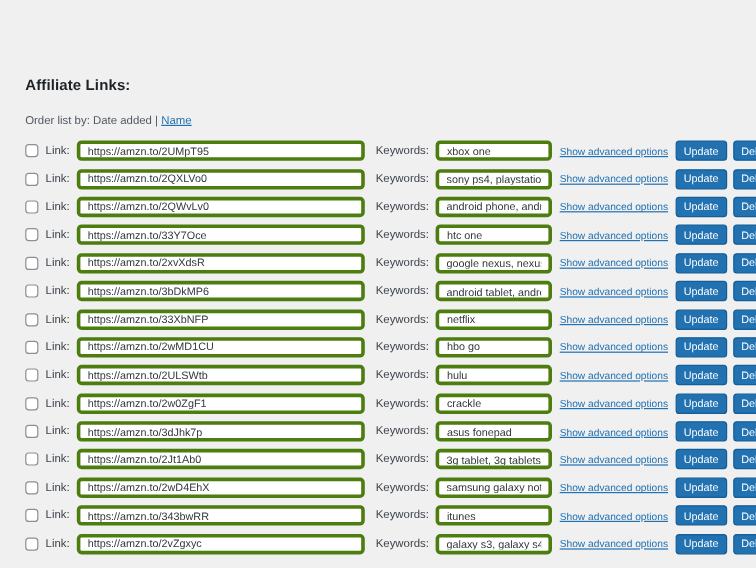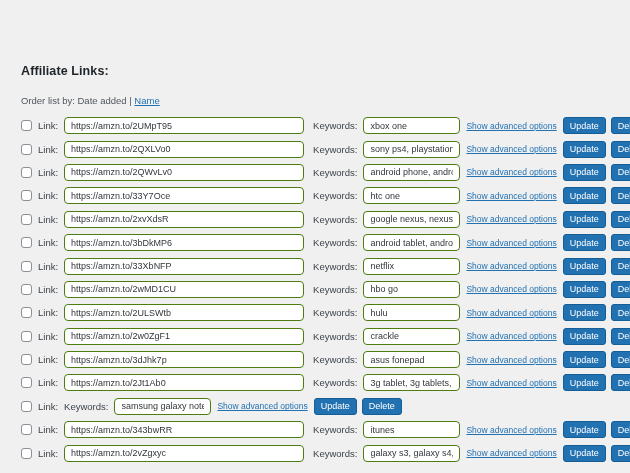--- a/index.html
+++ b/index.html
@@ -57,21 +57,21 @@
   .lbl {
     font-size: 9.5px;
     color: #3c434a;
     margin-right: 6px;
     flex: none;
     white-space: nowrap;
   }
   input.txt {
     height: 17px;
     box-sizing: border-box;
-    border: 1px solid #4d7c0f;
+    border: 3px solid #4d7c0f;
     border-radius: 4px;
     background: #ffffff;
     font-family: "Liberation Sans", sans-serif;
     font-size: 9px;
     color: #32373c;
     padding: 0 6px;
     flex: none;
   }
   .url {
     width: 240px;
@@ -245,20 +245,21 @@
     <span class="lbl">Keywords:</span>
     <input type="text" class="txt kw" value="3g tablet, 3g tablets, tablets with" style="">
     <a class="adv">Show advanced options</a>
     <button class="btn">Update</button>
     <button class="btn">Delete</button>
   </div>
 
   <div class="row">
     <input type="checkbox" class="cb" style="">
     <span class="lbl">Link:</span>
+    <input type="text" class="txt url" value="https://amzn.to/2wD4EhX" style="">
     <span class="lbl">Keywords:</span>
     <input type="text" class="txt kw" value="samsung galaxy note, galaxy note" style="">
     <a class="adv">Show advanced options</a>
     <button class="btn">Update</button>
     <button class="btn">Delete</button>
   </div>
 
   <div class="row">
     <input type="checkbox" class="cb" style="">
     <span class="lbl">Link:</span>

